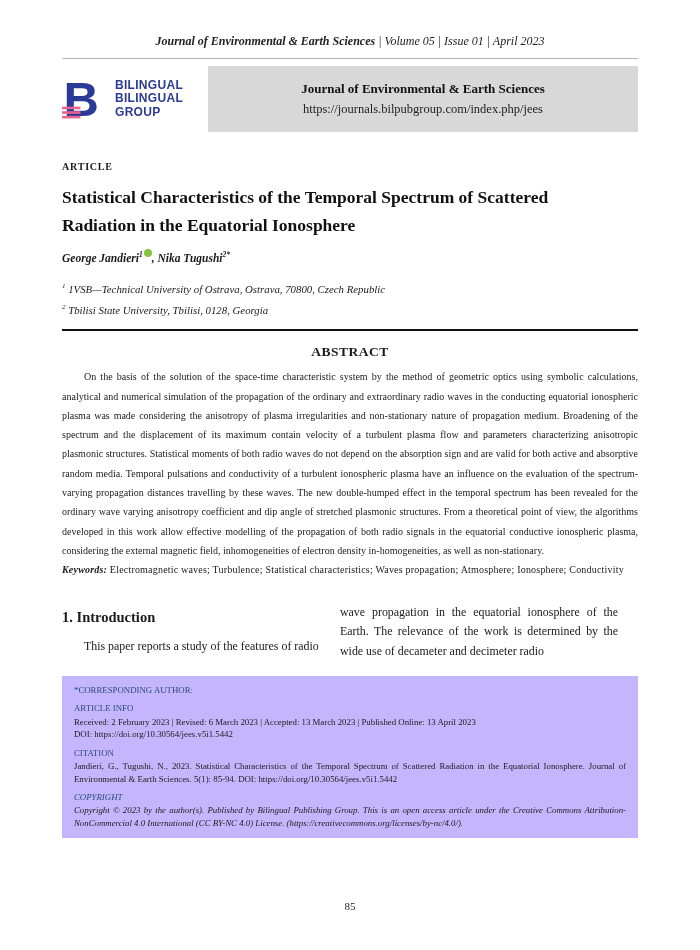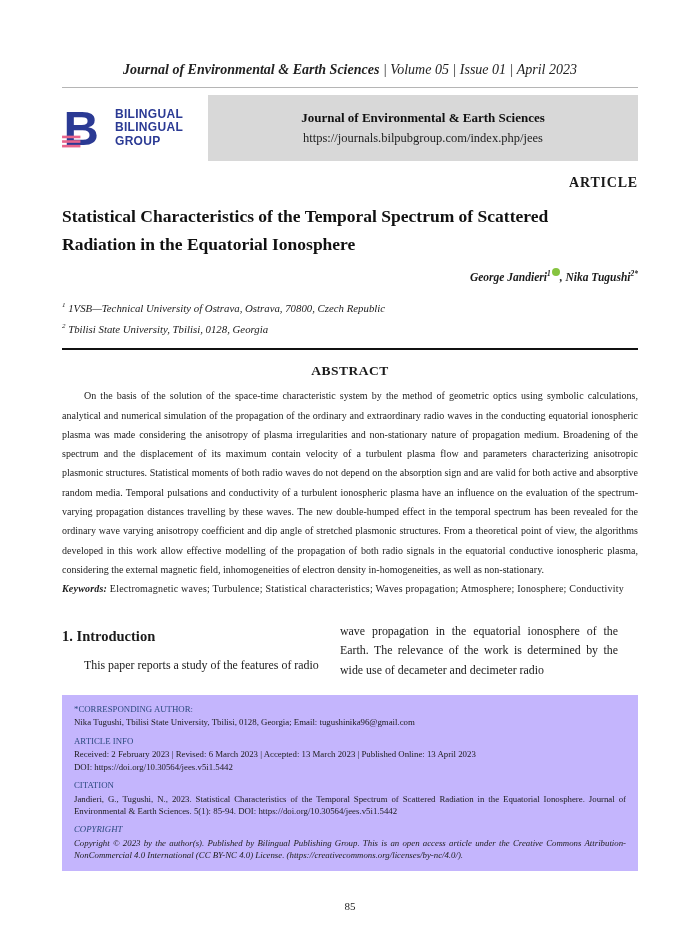--- a/index.html
+++ b/index.html
@@ -1,37 +1,37 @@
 <!DOCTYPE html>
 <html><head>
 <meta charset="utf-8">
 <style>
   * { margin: 0; padding: 0; box-sizing: border-box; }
   html, body { background: #ffffff; }
   body { width: 700px; height: 950px; font-family: "Liberation Serif", serif; color: #1a1a1a; }
   .page { position: relative; width: 700px; height: 950px; background: #fff; overflow: hidden; padding: 0 62px; }
 
   
-  .runhead { padding-top: 62px; text-align: center; font-size: 14px; font-style: italic; color: #222; }
+  .runhead { padding-top: 34px; text-align: center; font-size: 12px; font-style: italic; color: #222; }
   .runhead .jname { font-weight: bold; }
   .runhead-rule { margin-top: 9px; border-bottom: 1.2px solid #b5b5b5; }
 
   
   .brandrow { margin-top: 7px; display: flex; height: 66px; }
   .logo { width: 146px; display: flex; align-items: center; gap: 7px; }
   .logo svg { flex: 0 0 auto; }
   .logo-text { font-family: "Liberation Sans", sans-serif; font-weight: bold; font-size: 12px; line-height: 13.5px; color: #2b3a94; letter-spacing: 0.3px; }
   .banner { flex: 1; background: #d8d8d8; display: flex; flex-direction: column; align-items: center; justify-content: center; gap: 5px; }
   .banner .b1 { font-weight: bold; font-size: 13px; color: #111; }
   .banner .b2 { font-size: 12.5px; color: #222; }
 
   
-  .article-label { margin-top: 14px; font-weight: bold; font-size: 14px; letter-spacing: 0.8px; text-align: right; }
+  .article-label { margin-top: 29px; font-weight: bold; font-size: 10px; letter-spacing: 0.8px; }
   .title { margin-top: 12px; font-weight: bold; font-size: 17.5px; line-height: 1.58; color: #111; }
-  .authors { margin-top: 10px; text-align: right; font-size: 11.5px; font-weight: bold; font-style: italic; }
+  .authors { margin-top: 10px; text-align: left; font-size: 11.5px; font-weight: bold; font-style: italic; }
   .authors sup { font-size: 7.5px; }
   .orcid { display: inline-block; width: 8px; height: 8px; border-radius: 50%; background: #86c440; vertical-align: super; margin-left: 1px; }
   .affils { margin-top: 13px; font-style: italic; font-size: 10.8px; line-height: 18px; }
   .affils sup { font-size: 7px; }
 
   .thick-rule { margin-top: 11px; border-bottom: 2.6px solid #111; }
 
   
   .abs-head { margin-top: 13px; text-align: center; font-weight: bold; font-size: 13.5px; letter-spacing: 0.5px; }
   .abs-body { margin-top: 7px; font-size: 10px; line-height: 19.3px; text-align: justify; }
@@ -115,21 +115,20 @@
       <div class="para">This paper reports a study of the features of radio</div>
     </div>
     <div class="col">
       <div>wave propagation in the equatorial ionosphere of the Earth. The relevance of the work is determined by the wide use of decameter and decimeter radio</div>
     </div>
   </div>
 
   <div class="infobox">
     <div class="sec">
       <div class="sec-head">*CORRESPONDING AUTHOR:</div>
-      <div class="sec-body">Nika Tugushi, Tbilisi State University, Tbilisi, 0128, Georgia; Email: tugushinika96@gmail.com</div>
     </div>
     <div class="sec">
       <div class="sec-head">ARTICLE INFO</div>
       <div class="sec-body">Received: 2 February 2023 | Revised: 6 March 2023 | Accepted: 13 March 2023 | Published Online: 13 April 2023</div>
       <div class="sec-body">DOI: https://doi.org/10.30564/jees.v5i1.5442</div>
     </div>
     <div class="sec">
       <div class="sec-head">CITATION</div>
       <div class="sec-body">Jandieri, G., Tugushi, N., 2023. Statistical Characteristics of the Temporal Spectrum of Scattered Radiation in the Equatorial Ionosphere. Journal of Environmental &amp; Earth Sciences. 5(1): 85-94. DOI: https://doi.org/10.30564/jees.v5i1.5442</div>
     </div>

